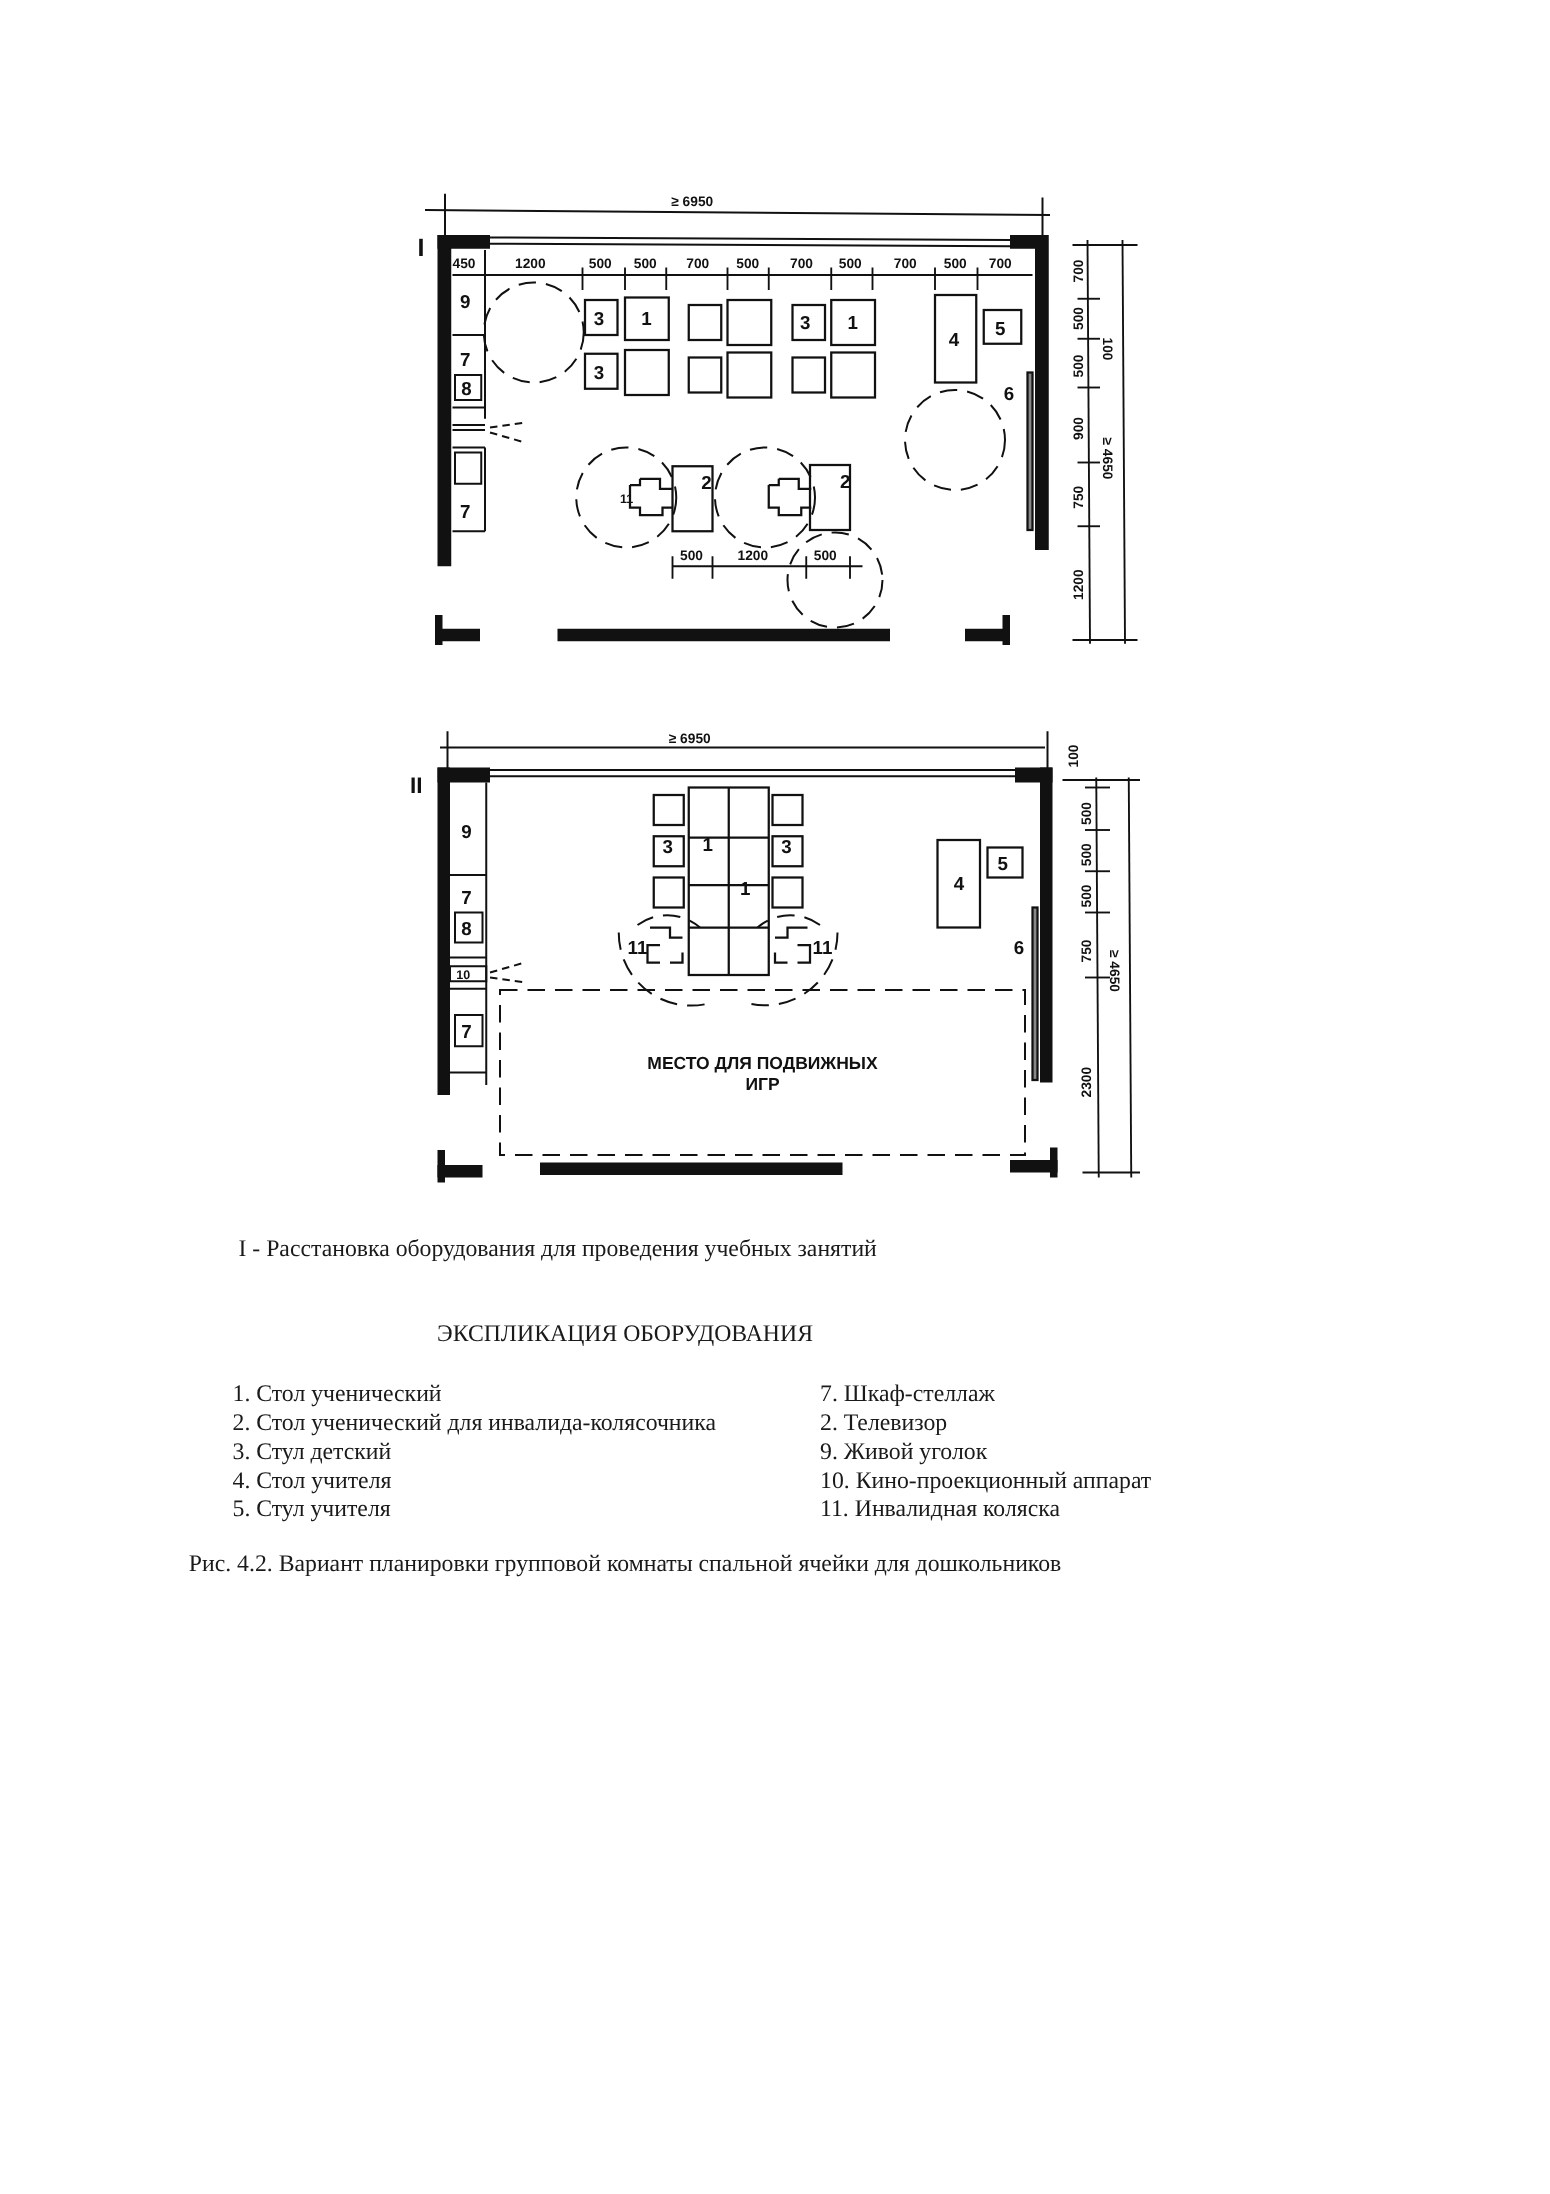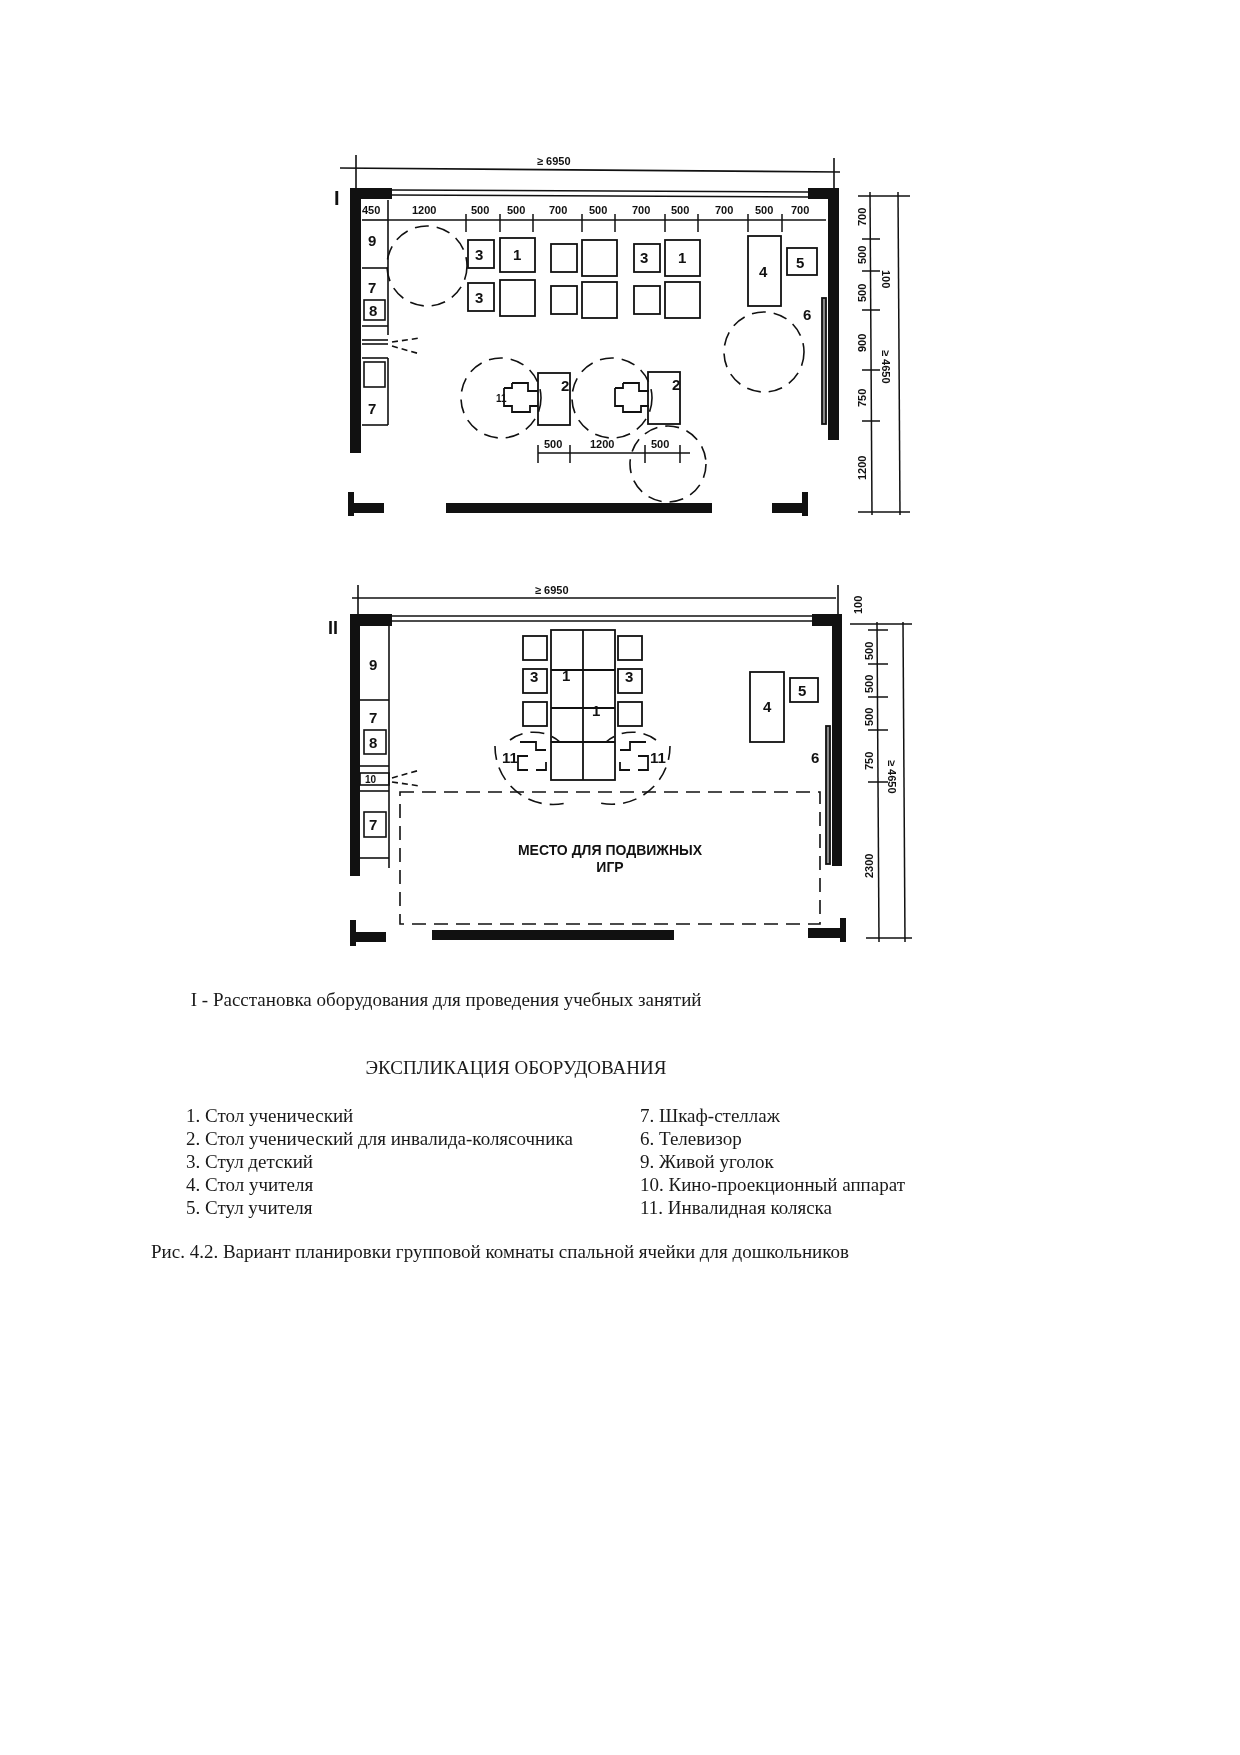--- a/index.html
+++ b/index.html
@@ -2,21 +2,21 @@
 <html><head>
 <meta charset="utf-8">
 <style>
   html, body { margin: 0; padding: 0; background: #ffffff; }
   body { width: 1240px; height: 1755px; position: relative; overflow: hidden;
          font-family: "Liberation Serif", serif; color: #1a1a1a; }
   .plan { position: absolute; left: 0; top: 0; }
   .plan text { font-family: "Liberation Sans", sans-serif; font-weight: bold; fill: #111; }
   .legend { position: absolute; font-size: 19px; line-height: 23px; white-space: nowrap; }
   .legend-line { display: block; text-align: right; }
-  .title { position: absolute; left: 16px; width: 1000px; text-align: center; font-size: 19px; }
+  .title { position: absolute; left: 0; width: 1000px; text-align: center; font-size: 19px; }
   .expl-col { position: absolute; font-size: 19px; line-height: 23px; }
   .expl-item { display: block; white-space: nowrap; font-family: Liberation Serif, serif; }
   .caption { position: absolute; left: 0; width: 1000px; text-align: center; font-size: 19px; }
 </style>
 </head>
 <body>
 
 <svg class="plan" width="1240" height="560" viewBox="0 0 1240 560">
   <g stroke="#111" fill="none" stroke-width="1.6">
 
@@ -282,21 +282,21 @@
 <div class="title" style="top:1057px;">ЭКСПЛИКАЦИЯ ОБОРУДОВАНИЯ</div>
 
 <div class="expl-col" style="left:186px; top:1104px;">
   <span class="expl-item">1. Стол ученический</span>
   <span class="expl-item">2. Стол ученический для инвалида-колясочника</span>
   <span class="expl-item">3. Стул детский</span>
   <span class="expl-item">4. Стол учителя</span>
   <span class="expl-item">5. Стул учителя</span>
 </div>
 
-<div class="expl-col" style="left:640px; top:1104px;">
+<div class="expl-col" style="left:656px; top:1104px;">
   <span class="expl-item">7. Шкаф-стеллаж</span>
-  <span class="expl-item">6. Телевизор</span>
+  <span class="expl-item">2. Телевизор</span>
   <span class="expl-item">9. Живой уголок</span>
   <span class="expl-item">10. Кино-проекционный аппарат</span>
   <span class="expl-item">11. Инвалидная коляска</span>
 </div>
 
 <div class="caption" style="top:1241px;">Рис. 4.2. Вариант планировки групповой комнаты спальной ячейки для дошкольников</div>
 
 </body></html>

